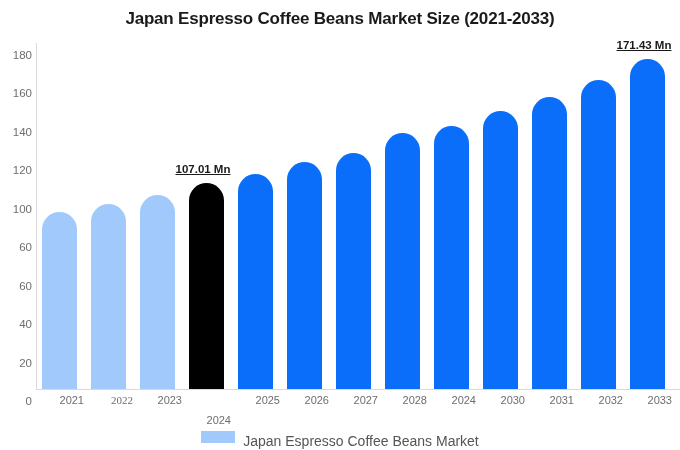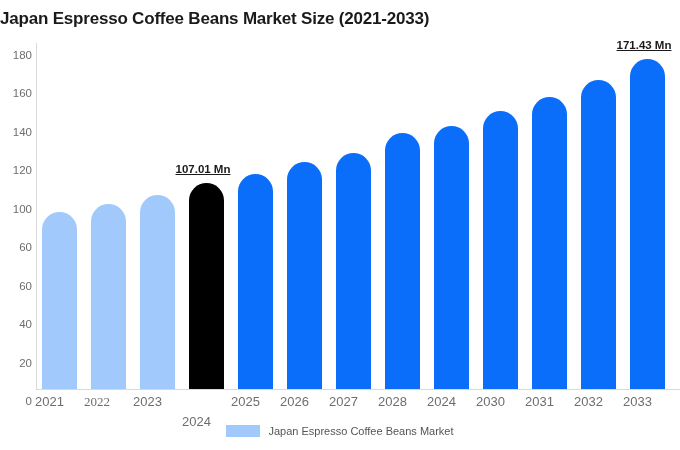--- a/index.html
+++ b/index.html
@@ -16,21 +16,21 @@
   #chart-root {
     position: relative;
     width: 680px;
     height: 450px;
   }
   #chart-title {
     position: absolute;
     top: 9px;
     left: 0;
     width: 680px;
-    text-align: left;
+    text-align: center;
     font-size: 17px;
     font-weight: bold;
     color: #1a1a1a;
     letter-spacing: -0.2px;
   }
   
   #plot-area {
     position: absolute;
     left: 36px;
     top: 43px;
@@ -79,22 +79,22 @@
   .bar-wrap {
     position: absolute;
     bottom: 0;
     width: 35px;
     height: 346px;
   }
   .x-tick-label {
     position: absolute;
     top: 394px;
     width: 49px;
-    text-align: left;
-    font-size: 13px;
+    text-align: right;
+    font-size: 11px;
     color: #6e6e6e;
   }
   .bar-value-label {
     position: absolute;
     font-size: 11.5px;
     font-weight: bold;
     color: #1a1a1a;
     white-space: nowrap;
     text-decoration: underline;
   }
@@ -106,22 +106,23 @@
     display: flex;
     align-items: center;
     justify-content: center;
     gap: 8px;
   }
   #legend-swatch {
     width: 34px;
     height: 12px;
   }
   #legend-label {
-    font-size: 11px;
+    font-size: 14px;
     color: #555555;
+    margin-top: 8px;
   }
 </style>
 </head>
 <body>
 
 <div id="chart-root">
 
   <div id="chart-title">Japan Espresso Coffee Beans Market Size (2021-2033)</div>
 
   <div id="y-tick-labels">

